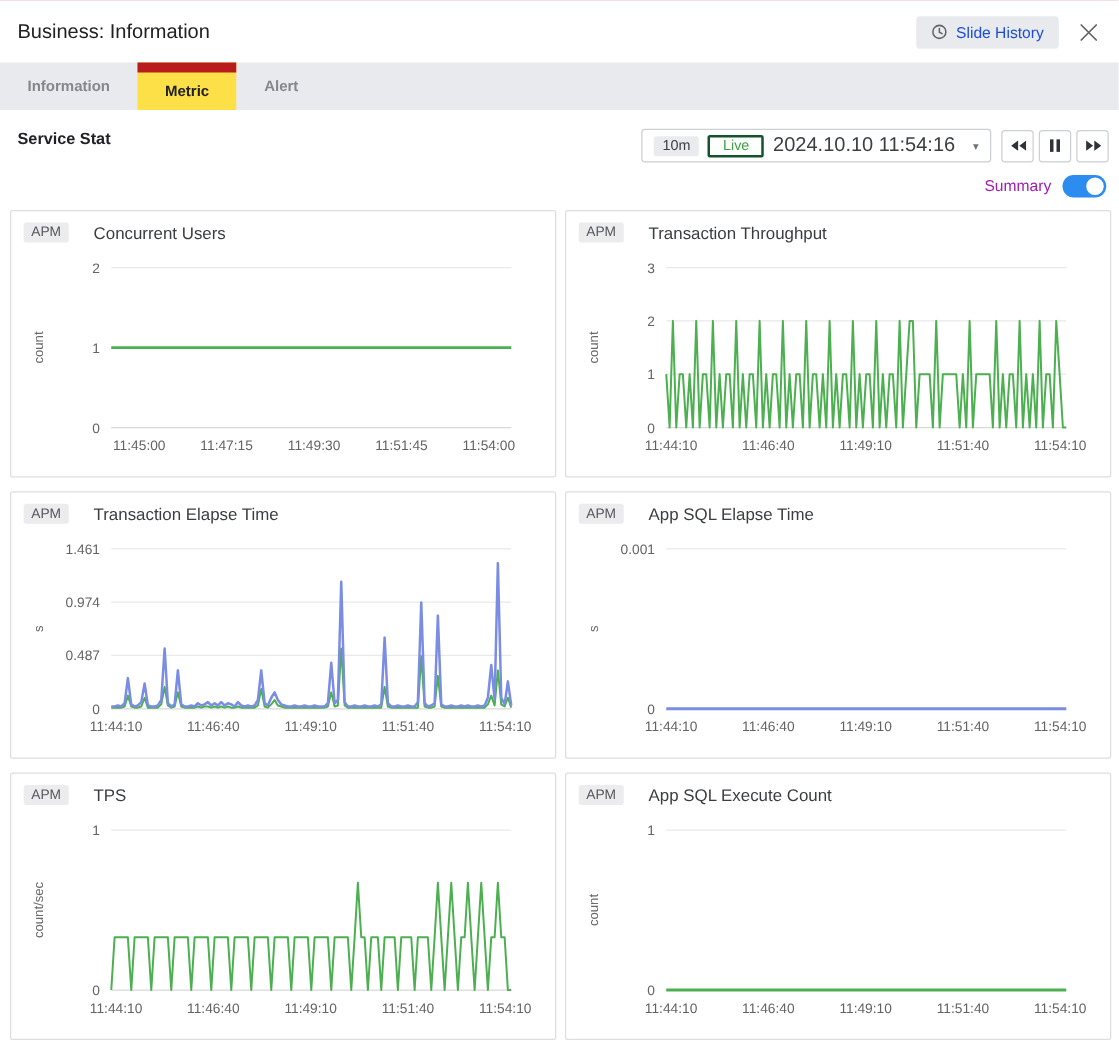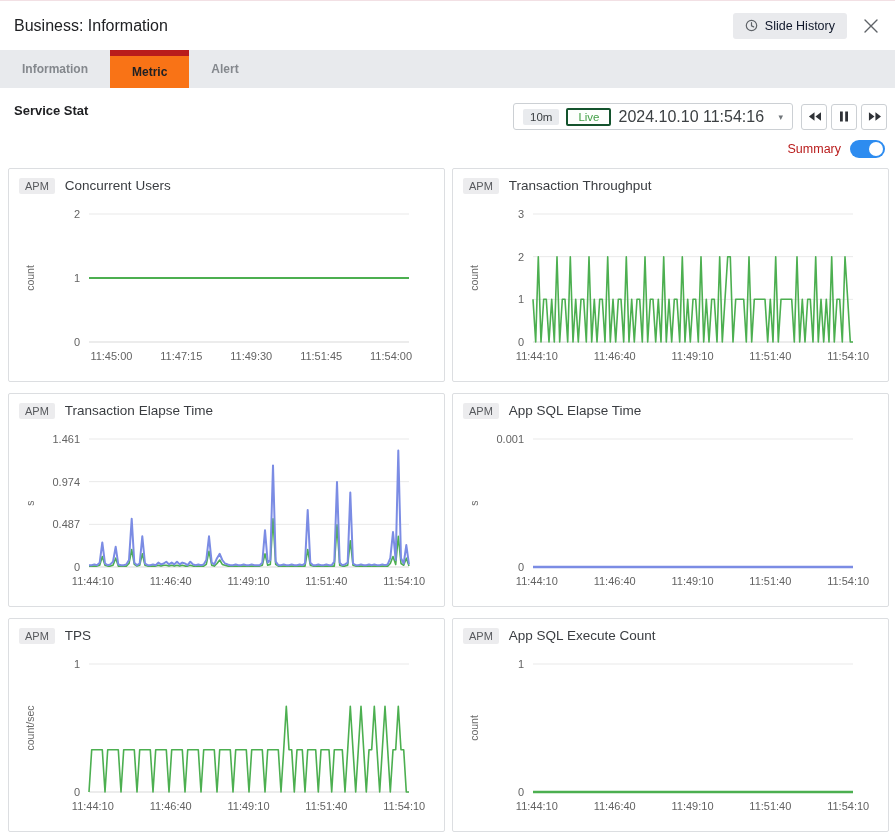--- a/index.html
+++ b/index.html
@@ -4,50 +4,50 @@
 <style>
   * { box-sizing: border-box; margin: 0; padding: 0; }
   html,body { width:895px; height:834px; background:#fff; overflow:hidden;
     font-family:"Liberation Sans", sans-serif; color:#202124; }
   .top-line { height:1px; background:#f2e0e4; }
 
   
   .header { height:49px; display:flex; align-items:center; justify-content:space-between; padding:0 16px 0 14px; background:#fff; }
   .header-title { font-size:16px; font-weight:500; color:#202124; }
   .header-right { display:flex; align-items:center; gap:16px; }
-  .slide-history-btn { display:flex; align-items:center; gap:7px; background:#e9eaed; border:none; border-radius:3px; padding:6px 12px; font-size:12.5px; color:#0f172a; cursor:pointer; font-family:inherit; }
+  .slide-history-btn { display:flex; align-items:center; gap:7px; background:#e9eaed; border:none; border-radius:3px; padding:6px 12px; font-size:12.5px; color:#1d4ed8; cursor:pointer; font-family:inherit; }
   .close-btn { background:none; border:none; cursor:pointer; display:flex; align-items:center; }
 
   
   .tabbar { height:38px; background:#e8eaed; display:flex; align-items:stretch; }
   .tab { padding:0 22px; display:flex; align-items:center; font-size:12px; font-weight:bold; color:#84888d; cursor:pointer; }
-  .tab.active { background:#f97316; color:#202124; border-top:6px solid #b91c1c; padding-top:0; }
+  .tab.active { background:#fde047; color:#202124; border-top:8px solid #b91c1c; padding-top:0; }
 
   
   .toolbar { display:flex; align-items:flex-start; justify-content:space-between; padding:15px 8px 0 14px; }
   .section-title { font-size:13px; font-weight:bold; color:#202124; }
   .controls { display:flex; align-items:center; gap:8px; }
   .time-select { display:flex; align-items:center; gap:7px; border:1px solid #ccd0d4; border-radius:3px; height:27px; padding:0 9px; background:#fff; cursor:pointer; min-width:280px; }
   .range-badge { background:#e9ebee; border-radius:2px; padding:2px 7px; font-size:11.5px; color:#3c4043; }
   .live-badge { background:#fdfffd; border:2px solid #14532d; border-radius:2px; padding:1px 10px; font-size:11.5px; color:#43a047; }
   .datetime { font-size:16px; color:#3c4043; flex:1; }
   .caret { font-size:9px; color:#70757a; margin-left:6px; }
   .media-buttons { display:flex; gap:4px; }
   .media-btn { width:26px; height:26px; background:#fff; border:1px solid #ccd0d4; border-radius:3px; display:flex; align-items:center; justify-content:center; cursor:pointer; }
 
   
   .summary-row { display:flex; align-items:center; justify-content:flex-end; gap:9px; padding:10px 10px 6px 0; }
-  .summary-label { font-size:12.5px; color:#b91c1c; }
+  .summary-label { font-size:12.5px; color:#a21caf; }
   .toggle { width:35px; height:18px; border-radius:9px; background:#2d8cf0; position:relative; cursor:pointer; }
   .toggle .knob { position:absolute; right:2px; top:2px; width:14px; height:14px; border-radius:50%; background:#fff; }
 
   
   .grid { display:grid; grid-template-columns:437px 437px; gap:11px 7px; margin:4px 6px 0 8px; }
   .panel { border:1px solid #dcdee1; border-radius:2px; background:#fff; padding:9px 8px 4px 8px; height:214px; }
-  .panel-head { display:flex; align-items:flex-start; gap:10px; margin:0 0 0 2px; }
+  .panel-head { display:flex; align-items:flex-end; gap:20px; margin:0 0 0 2px; }
   .apm-badge { background:#ececee; color:#56585c; font-size:11px; padding:2px 6px; border-radius:2px; }
   .panel-title { font-size:13.5px; color:#3a3d41; }
   .plot { display:block; }
   text.tick { font:11px "Liberation Sans", sans-serif; fill:#636363; }
   text.ylab { font:10.5px "Liberation Sans", sans-serif; fill:#6a6a6a; }
 </style>
 </head>
 <body>
 
 <div class="top-line"></div>

